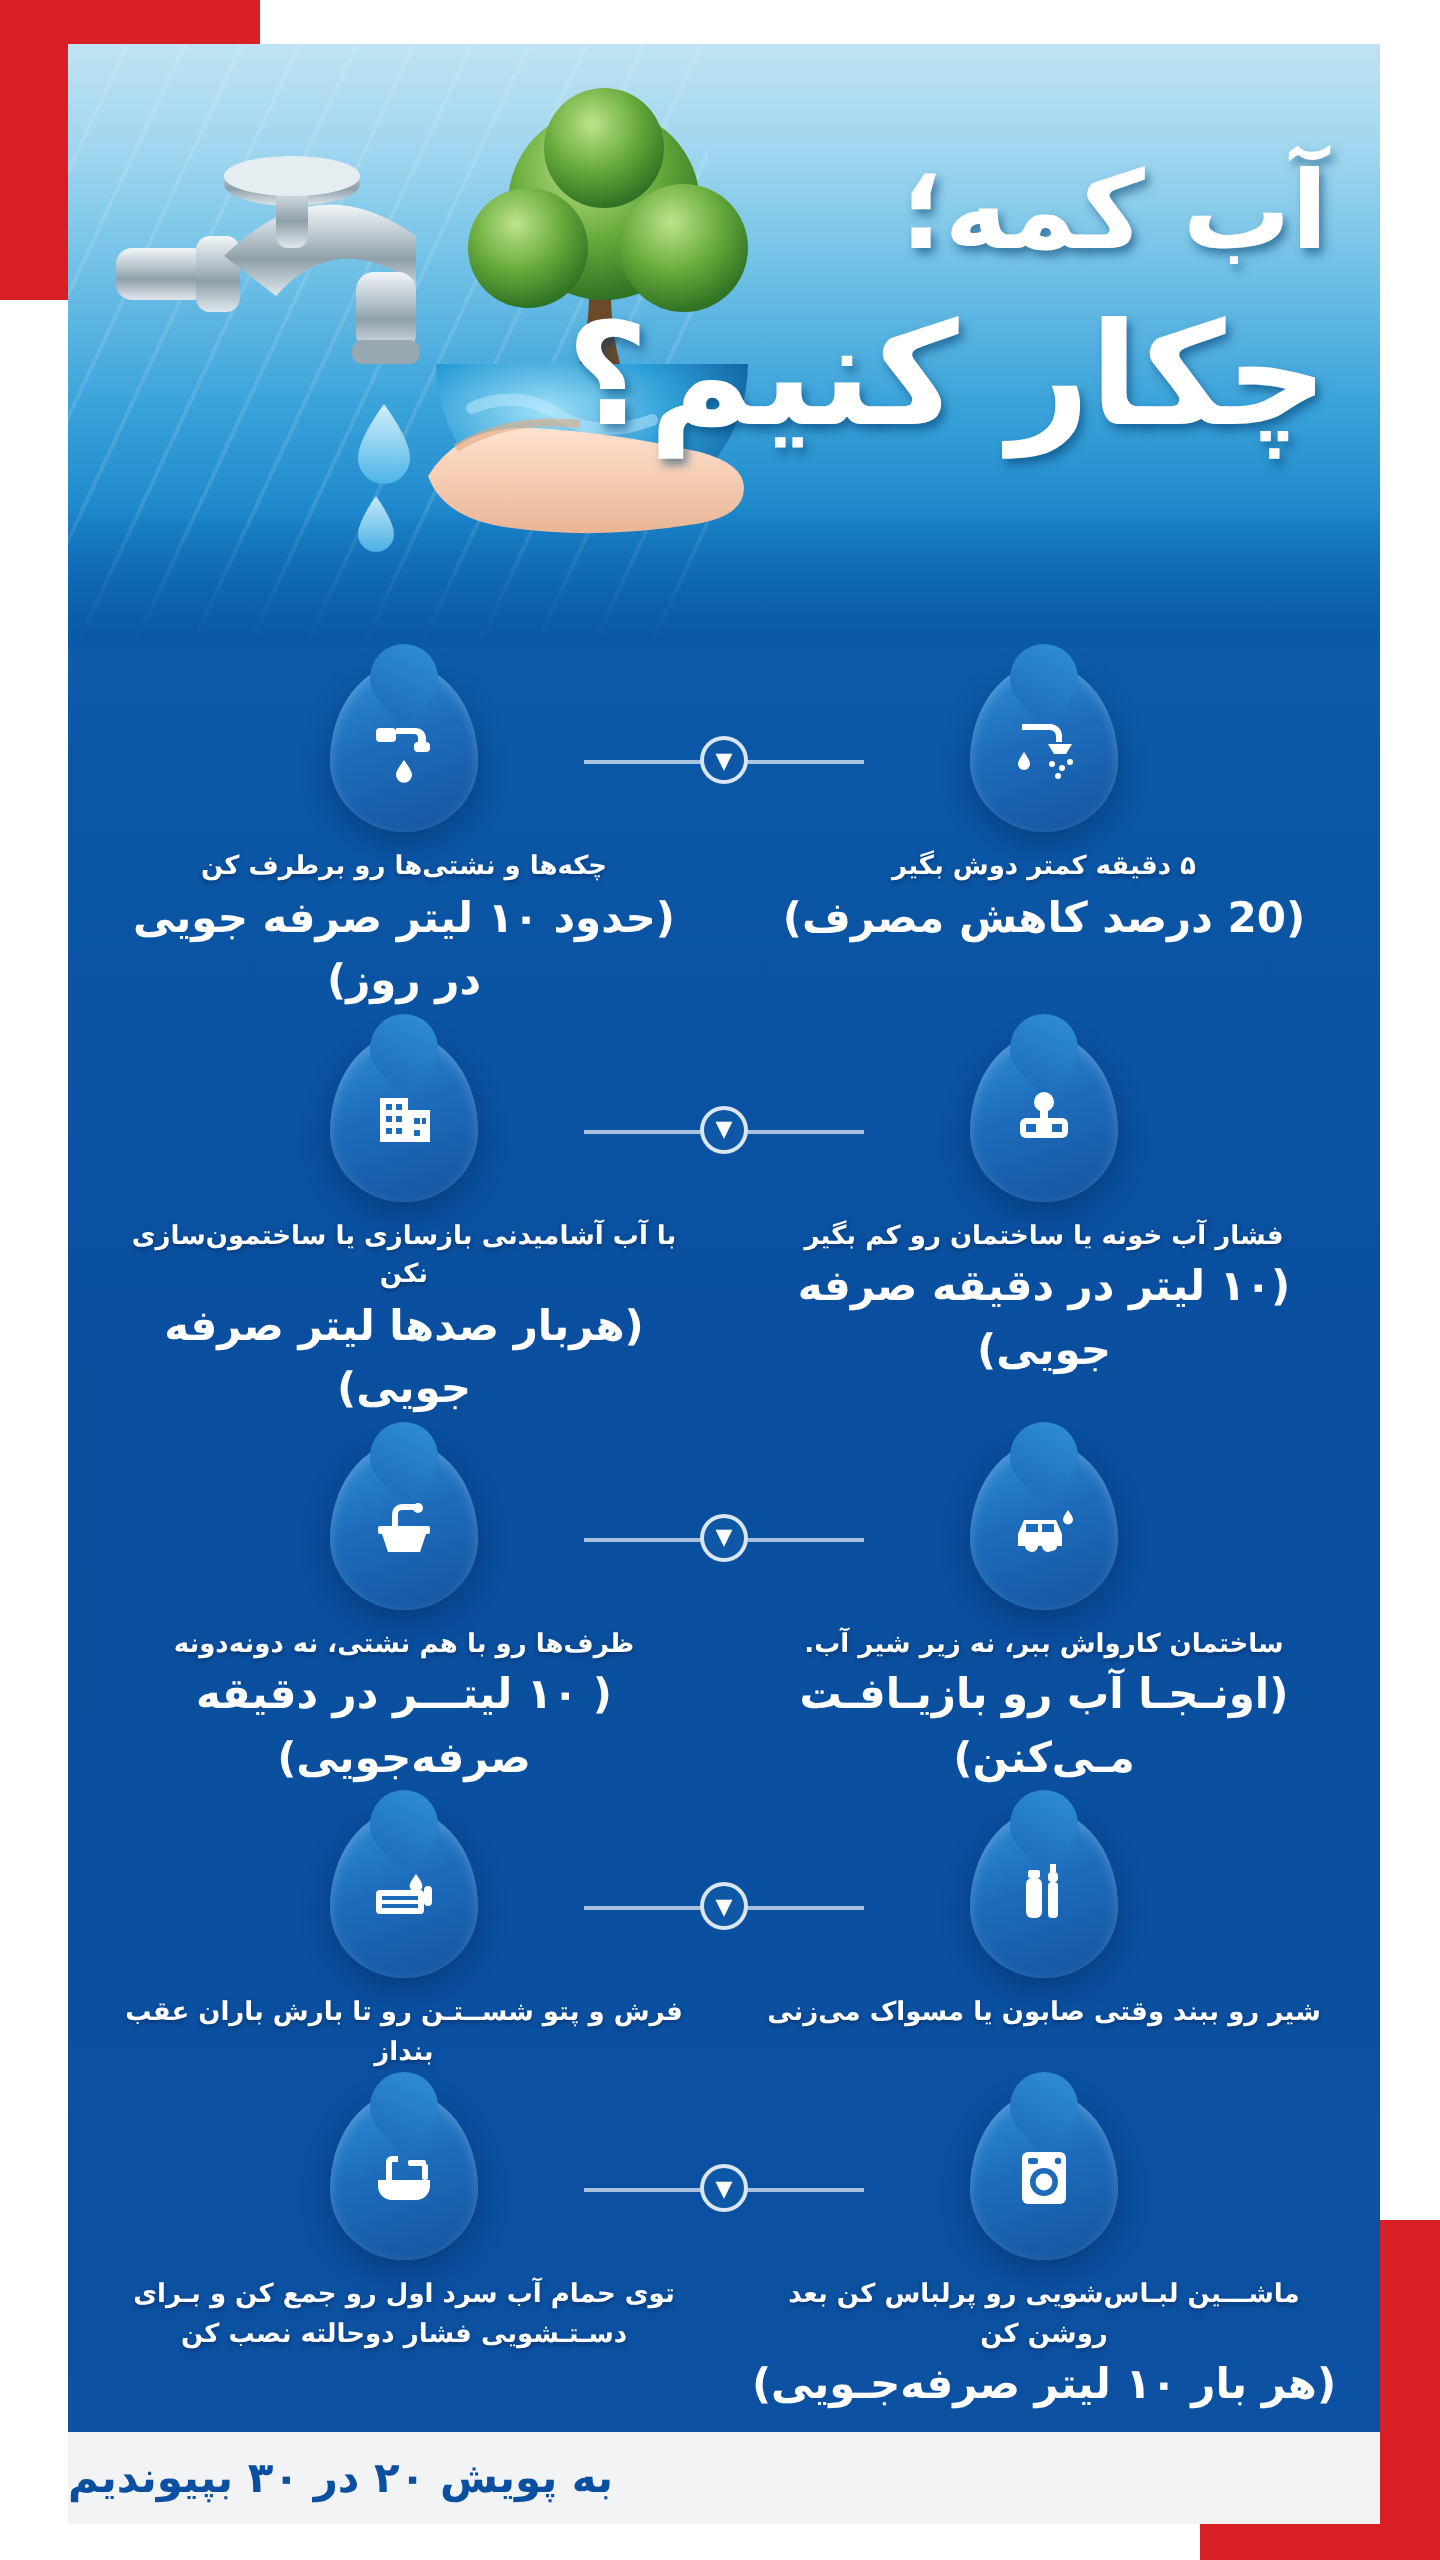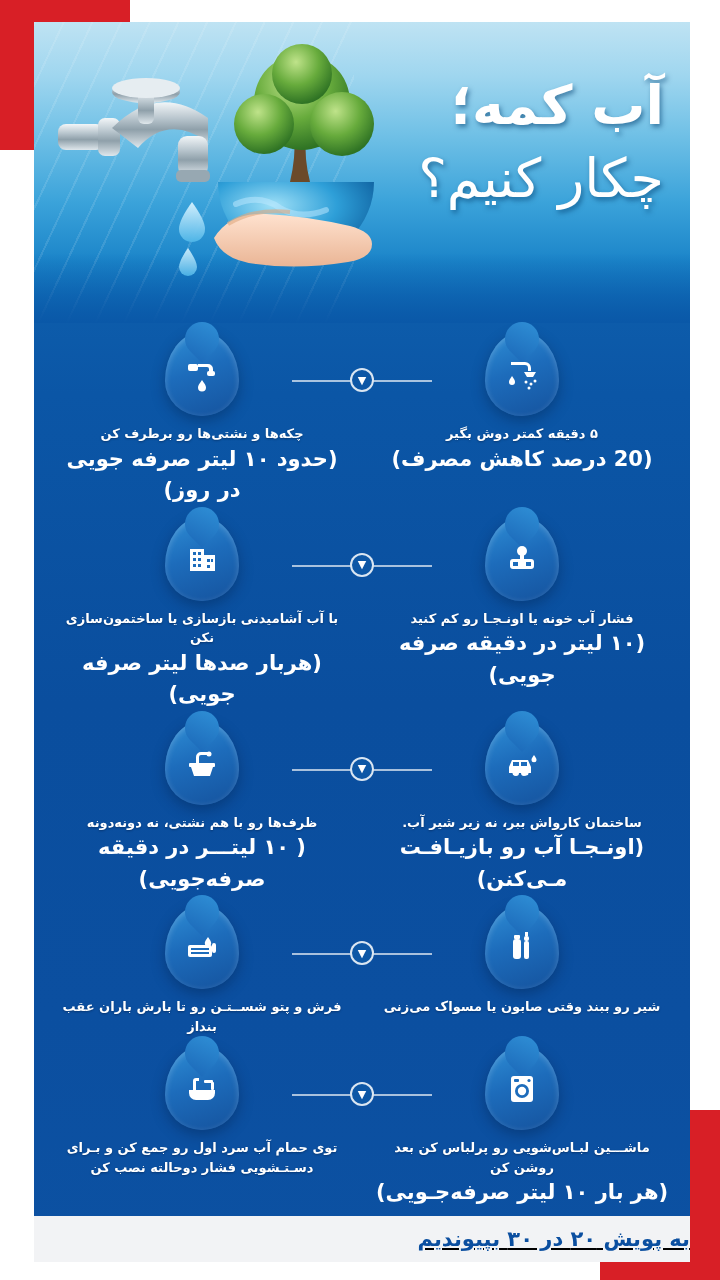--- a/index.html
+++ b/index.html
@@ -62,22 +62,22 @@
     z-index:5;
   }
   .title-line1{
     font-size: 54px;
     font-weight: bold;
     line-height: 1.05;
     text-shadow: 2px 3px 5px rgba(0,60,110,.55);
     letter-spacing: -1px;
   }
   .title-line2{
-    font-size: 54px;
-    font-weight: normal;
+    font-size: 71px;
+    font-weight: bold;
     line-height: 1.1;
     margin-top: 14px;
     text-shadow: 2px 3px 5px rgba(0,60,110,.55);
     letter-spacing: -1px;
   }
   
   .art{
     position:absolute;
     left: 16px;
     top: 10px;
@@ -174,22 +174,21 @@
     line-height: 1;
   }
   .footer{
     position:absolute;
     left:0; bottom:0;
     width:100%;
     height: 46px;
     background: #f2f3f5;
     display:flex;
     align-items:center;
-    justify-content:flex-start;
-    text-decoration:underline;
+    justify-content:flex-end;
   }
   .footer span{
     color:#0b4fa0;
     font-size: 21px;
     font-weight: bold;
   }
 </style>
 </head>
 <body>
 
@@ -315,21 +314,21 @@
             <svg viewBox="0 0 40 40">
                 <g fill="#ffffff">
                   <circle cx="20" cy="12" r="5"></circle>
                   <rect x="8" y="20" width="24" height="10" rx="3"></rect>
                   <rect x="18" y="16" width="4" height="6"></rect>
                   <rect x="11" y="23" width="5" height="4" fill="#1d6cbb"></rect>
                   <rect x="24" y="23" width="5" height="4" fill="#1d6cbb"></rect>
                 </g>
               </svg>
           </div>
-          <div class="txt">فشار آب خونه یا اونـجـا رو کم کنید</div>
+          <div class="txt">فشار آب خونه یا ساختمان رو کم بگیر</div>
           <div class="sub">(۱۰ لیتر در دقیقه صرفه جویی)</div>
         </div>
         <div class="connector">
           <div class="line"></div>
           <div class="knob">▼</div>
         </div>
         <div class="cell">
           <div class="drop">
             <svg viewBox="0 0 40 40">
                 <g fill="#ffffff">

